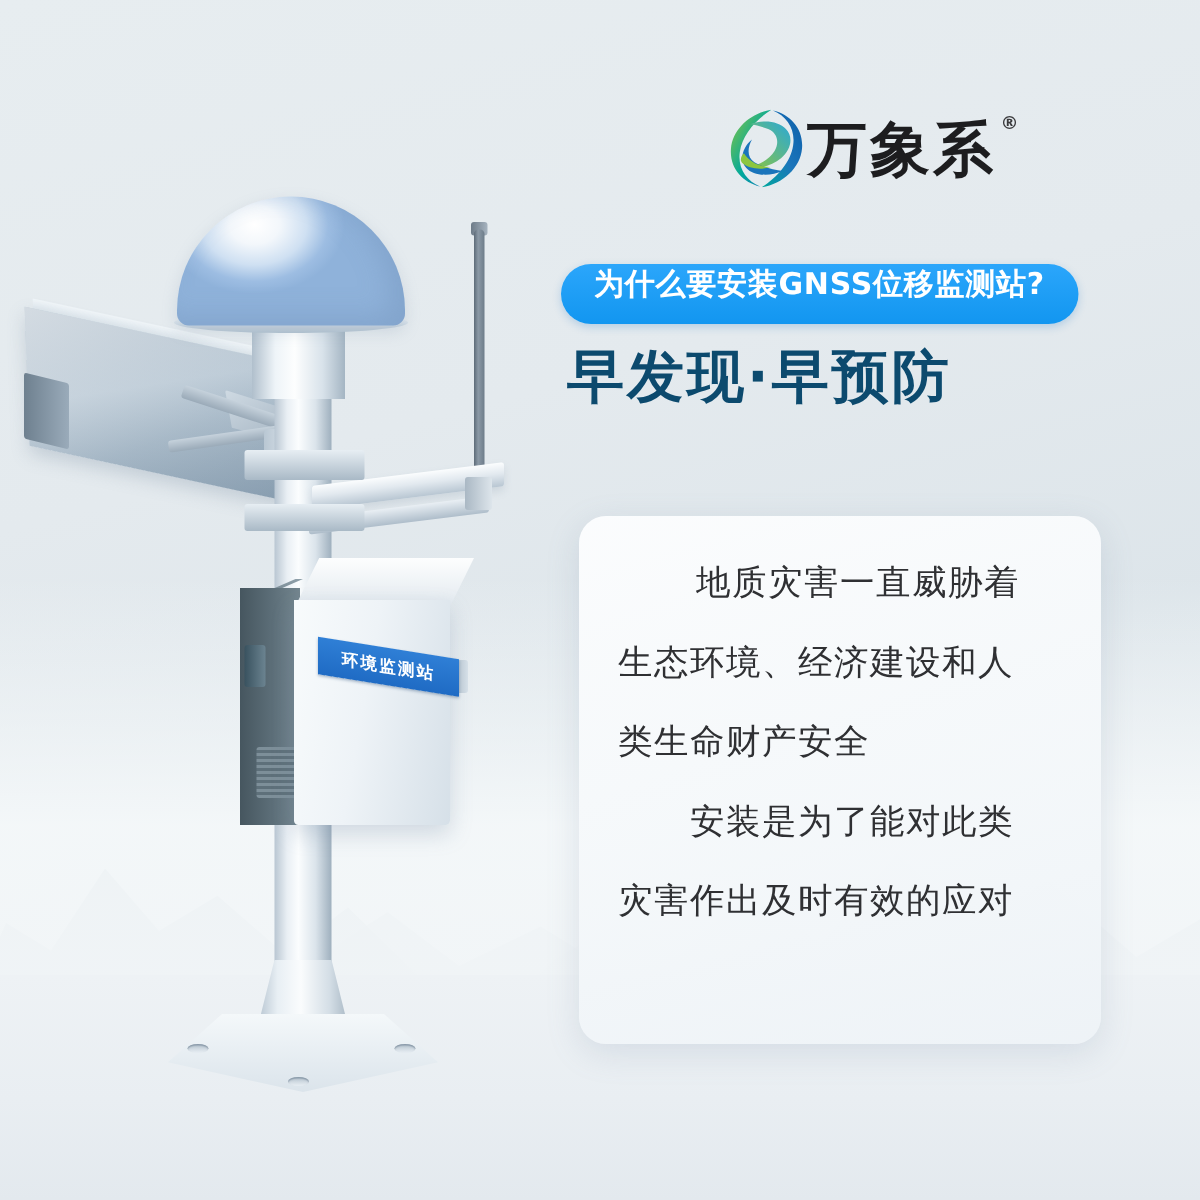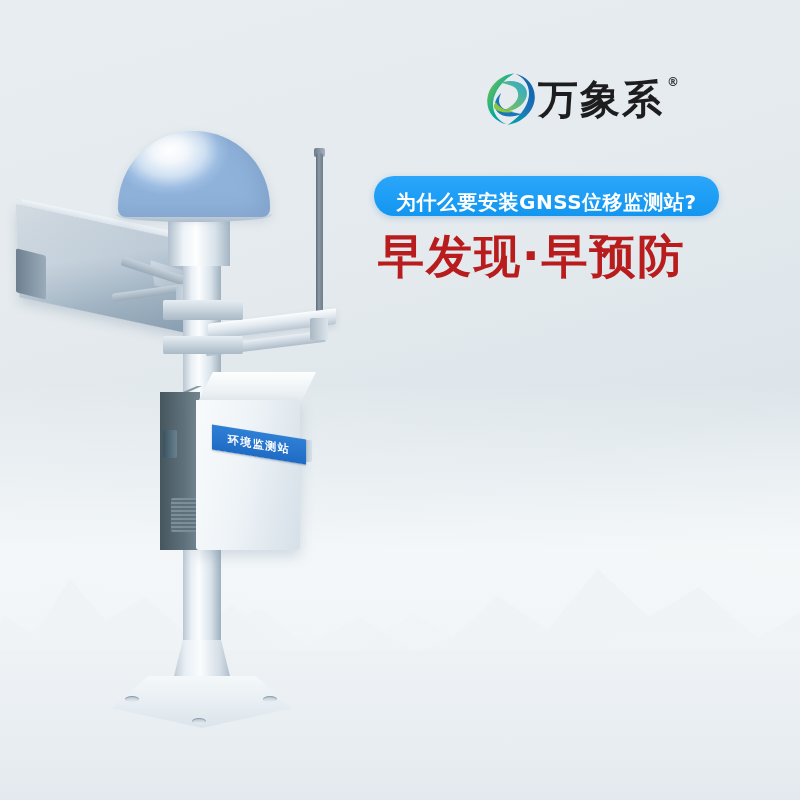--- a/index.html
+++ b/index.html
@@ -203,32 +203,32 @@
     display:flex;align-items:flex-start;
     font-family:"DejaVu Sans","Liberation Sans",sans-serif;
     font-size:40px;font-weight:700;color:#1d1d1f;letter-spacing:2px;
   }
   .logo-reg{font-size:12px;line-height:1;margin-top:4px;margin-left:3px;color:#3a3a3c;}
 
   .pill{
     position:absolute;left:374px;top:176px;height:40px;
     padding:0 22px;border-radius:22px;
     background:linear-gradient(180deg,#2ba6fb 0%,#1296f0 100%);
-    display:flex;align-items:flex-end;
+    display:flex;align-items:flex-start;
     box-shadow:0 2px 6px rgba(30,120,200,.25);
   }
   .pill span{
     color:#ffffff;font-size:20px;font-weight:700;letter-spacing:.5px;
     font-family:"DejaVu Sans","Liberation Sans",sans-serif;white-space:nowrap;
   }
 
   .headline{
     position:absolute;left:378px;top:226px;
     font-family:"DejaVu Sans","Liberation Sans",sans-serif;
-    font-size:46px;font-weight:700;color:#b91c1c;letter-spacing:2px;
+    font-size:38px;font-weight:700;color:#0c4a6e;letter-spacing:2px;
     white-space:nowrap;
   }
 
   .card{
     position:absolute;left:386px;top:344px;width:348px;height:352px;
     border-radius:18px;
     background:linear-gradient(165deg,rgba(252,253,254,.97) 0%,rgba(246,249,251,.95) 45%,rgba(238,243,247,.93) 100%);
     box-shadow:0 6px 22px rgba(110,135,160,.18);
     overflow:hidden;
   }
@@ -335,14 +335,23 @@
       <span class="logo-reg">®</span>
     </span>
   </div>
 
   <div class="pill">
     <span>为什么要安装GNSS位移监测站?</span>
   </div>
 
   <div class="headline">早发现·早预防</div>
 
+  <div class="card">
+    <div class="card-lines">
+      <div class="card-line indent-1">地质灾害一直威胁着</div>
+      <div class="card-line indent-2">生态环境、经济建设和人</div>
+      <div class="card-line indent-3">类生命财产安全</div>
+      <div class="card-line indent-4">安装是为了能对此类</div>
+      <div class="card-line indent-5">灾害作出及时有效的应对</div>
+    </div>
+  </div>
 
 </div>
 
 </body></html>

